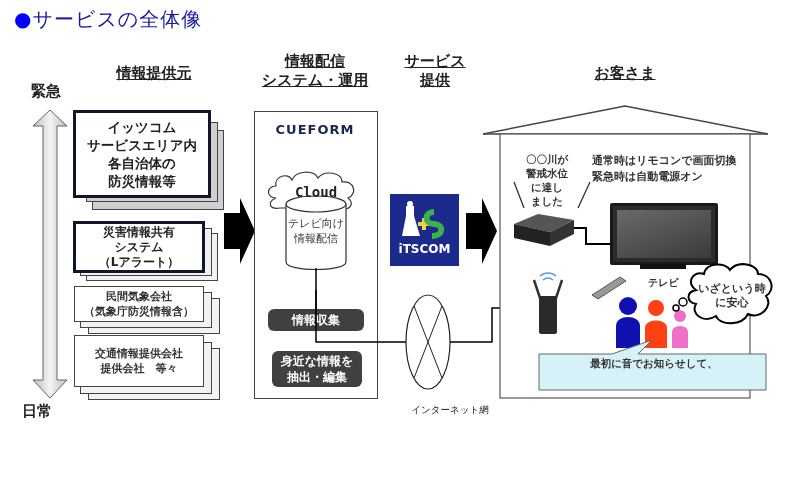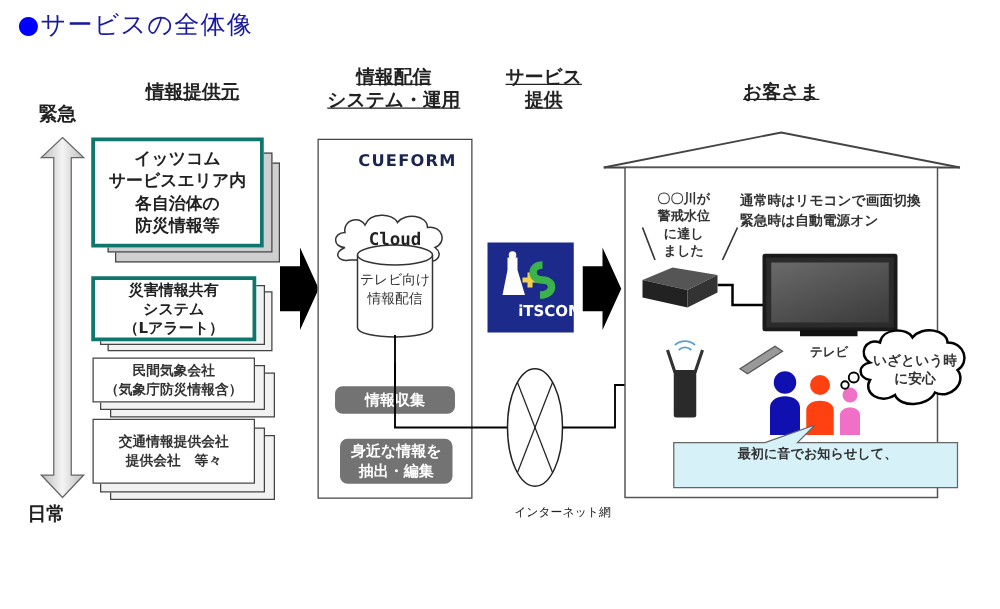--- a/index.html
+++ b/index.html
@@ -6,24 +6,24 @@
   body { width:800px; height:487px; position:relative; overflow:hidden;
          font-family:"DejaVu Sans", sans-serif; color:#111; }
   .abs { position:absolute; }
   .title { left:14px; top:6px; font-size:20px; color:#1a1aa0; letter-spacing:1px; }
   .title .dot { color:#0000ff; }
   .col-h { font-size:15px; font-weight:bold; text-decoration:underline; text-align:center; line-height:19px; color:#222; }
   .lvl { font-size:15px; font-weight:bold; color:#222; }
   .box { position:absolute; background:#fff; border:1px solid #444; text-align:center;
          font-size:12px; line-height:15px; font-weight:bold; color:#333; display:flex;
          flex-direction:column; justify-content:center; }
-  .box.thick { border:3px solid #0f766e; font-size:13.5px; line-height:18px; color:#222; }
+  .box.thick { border:3px solid #0f172a; font-size:13.5px; line-height:18px; color:#222; }
   .shadow { position:absolute; border:1px solid #444; background:#f2f2f2; }
   .shadow.gray { background:#cfcfcf; }
-  .dark-pill { position:absolute; background:#737373; color:#fff; border-radius:6px; font-size:12px;
+  .dark-pill { position:absolute; background:#404040; color:#fff; border-radius:6px; font-size:12px;
                font-weight:bold; text-align:center; display:flex; flex-direction:column; justify-content:center; line-height:16px; }
   .small { font-size:9.5px; color:#222; }
   .note { font-size:11.5px; font-weight:bold; color:#333; line-height:15px; }
 </style>
 </head>
 <body>
 
 <div class="abs title">
   <span class="dot">●</span><span>サービスの全体像</span>
 </div>
@@ -84,21 +84,21 @@
 </div>
 
 <svg class="abs" style="left:224px;top:196px;" width="32" height="70">
   <polygon points="0,17 16,17 16,2 31,35 16,68 16,53 0,53" fill="#000"></polygon>
 </svg>
 <svg class="abs" style="left:466px;top:196px;" width="32" height="70">
   <polygon points="0,17 16,17 16,2 31,35 16,68 16,53 0,53" fill="#000"></polygon>
 </svg>
 
 <div class="abs" style="left:254px;top:111px;width:122px;height:286px;border:1px solid #444;background:#fff;"></div>
-<div class="abs" style="left:254px;top:122px;width:122px;text-align:center;font-weight:bold;font-size:13px;letter-spacing:1px;color:#1a2550;font-variant:small-caps;padding-left:11px;">CUEFORM</div>
+<div class="abs" style="left:254px;top:122px;width:122px;text-align:center;font-weight:bold;font-size:13px;letter-spacing:1px;color:#1a2550;font-variant:small-caps;">CUEFORM</div>
 
 <svg class="abs" style="left:262px;top:168px;" width="108" height="150">
 
   <path d="M14,30 C4,30 4,18 14,18 C12,8 26,4 30,12 C34,2 52,2 56,10 C62,2 80,4 80,14 C92,12 96,26 86,30 C94,36 86,44 78,40 L18,40 C8,42 4,34 14,30 Z" fill="#fff" stroke="#333" stroke-width="1.2"></path>
 
   <path d="M24,36 L24,94 C24,104 84,104 84,94 L84,36" fill="#fff" stroke="#333" stroke-width="1.2"></path>
   <ellipse cx="54" cy="36" rx="30" ry="8" fill="#fff" stroke="#333" stroke-width="1.2"></ellipse>
 
   <line x1="54" y1="100" x2="54" y2="150" stroke="#000" stroke-width="1.5"></line>
 </svg>
@@ -124,21 +124,21 @@
 <div class="abs small" style="left:385px;top:404px;width:90px;text-align:center;margin-left:20px;">インターネット網</div>
 
 <div class="abs" style="left:390px;top:194px;width:69px;height:72px;background:#1c2a8c;">
   <svg width="69" height="72">
     <path d="M16,12 L24,12 L24,22 L30,42 L12,42 L16,22 Z" fill="#fff"></path>
     <circle cx="20" cy="10" r="3" fill="#fff"></circle>
     <rect x="28" y="28" width="12" height="4" fill="#f2d24a"></rect>
     <rect x="32" y="24" width="4" height="12" fill="#f2d24a"></rect>
     <path d="M44,18 C34,18 34,30 44,30 C54,30 54,42 42,42" fill="none" stroke="#3bb34a" stroke-width="6"></path>
   </svg>
-  <div class="abs" style="left:16px;top:48px;width:69px;text-align:center;color:#fff;font-weight:bold;font-size:12px;">iTSCOM</div>
+  <div class="abs" style="left:0;top:48px;width:69px;text-align:center;color:#fff;font-weight:bold;font-size:12px;">iTSCOM</div>
 </div>
 
 <svg class="abs" style="left:480px;top:104px;" width="290" height="300">
   <polyline points="3,30 145,2 288,30" fill="none" stroke="#444" stroke-width="1.5"></polyline>
   <line x1="3" y1="30" x2="288" y2="30" stroke="#444" stroke-width="1.5"></line>
   <rect x="20" y="30" width="250" height="264" fill="#fff" stroke="#555" stroke-width="1.2"></rect>
 </svg>
 
 <div class="abs note" style="left:522px;top:152px;width:50px;text-align:center;font-size:10.5px;line-height:14px;">
   <div>〇〇川が</div>

